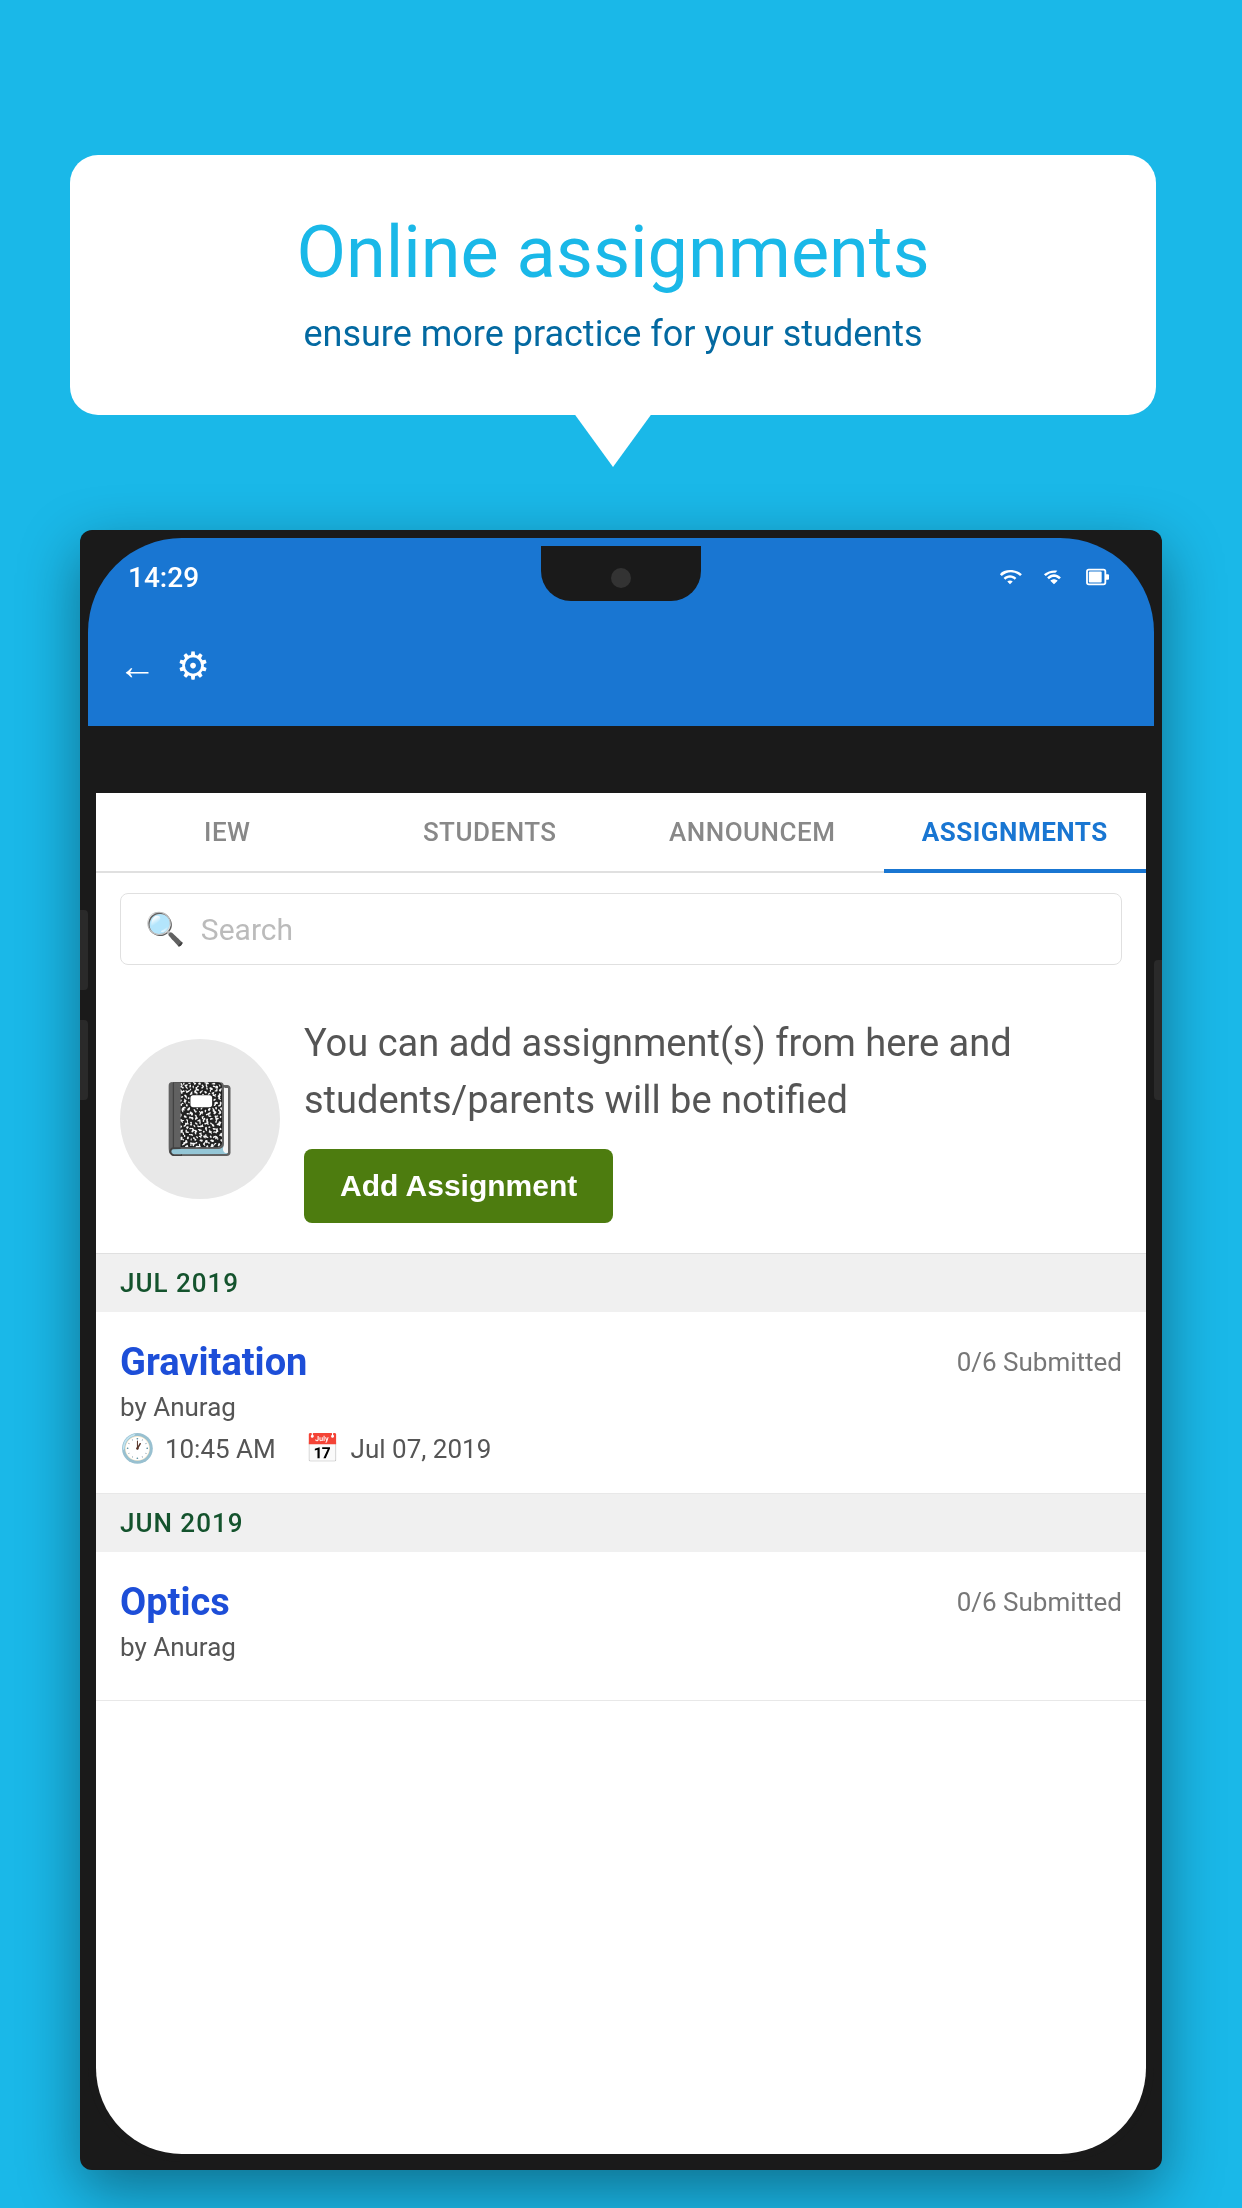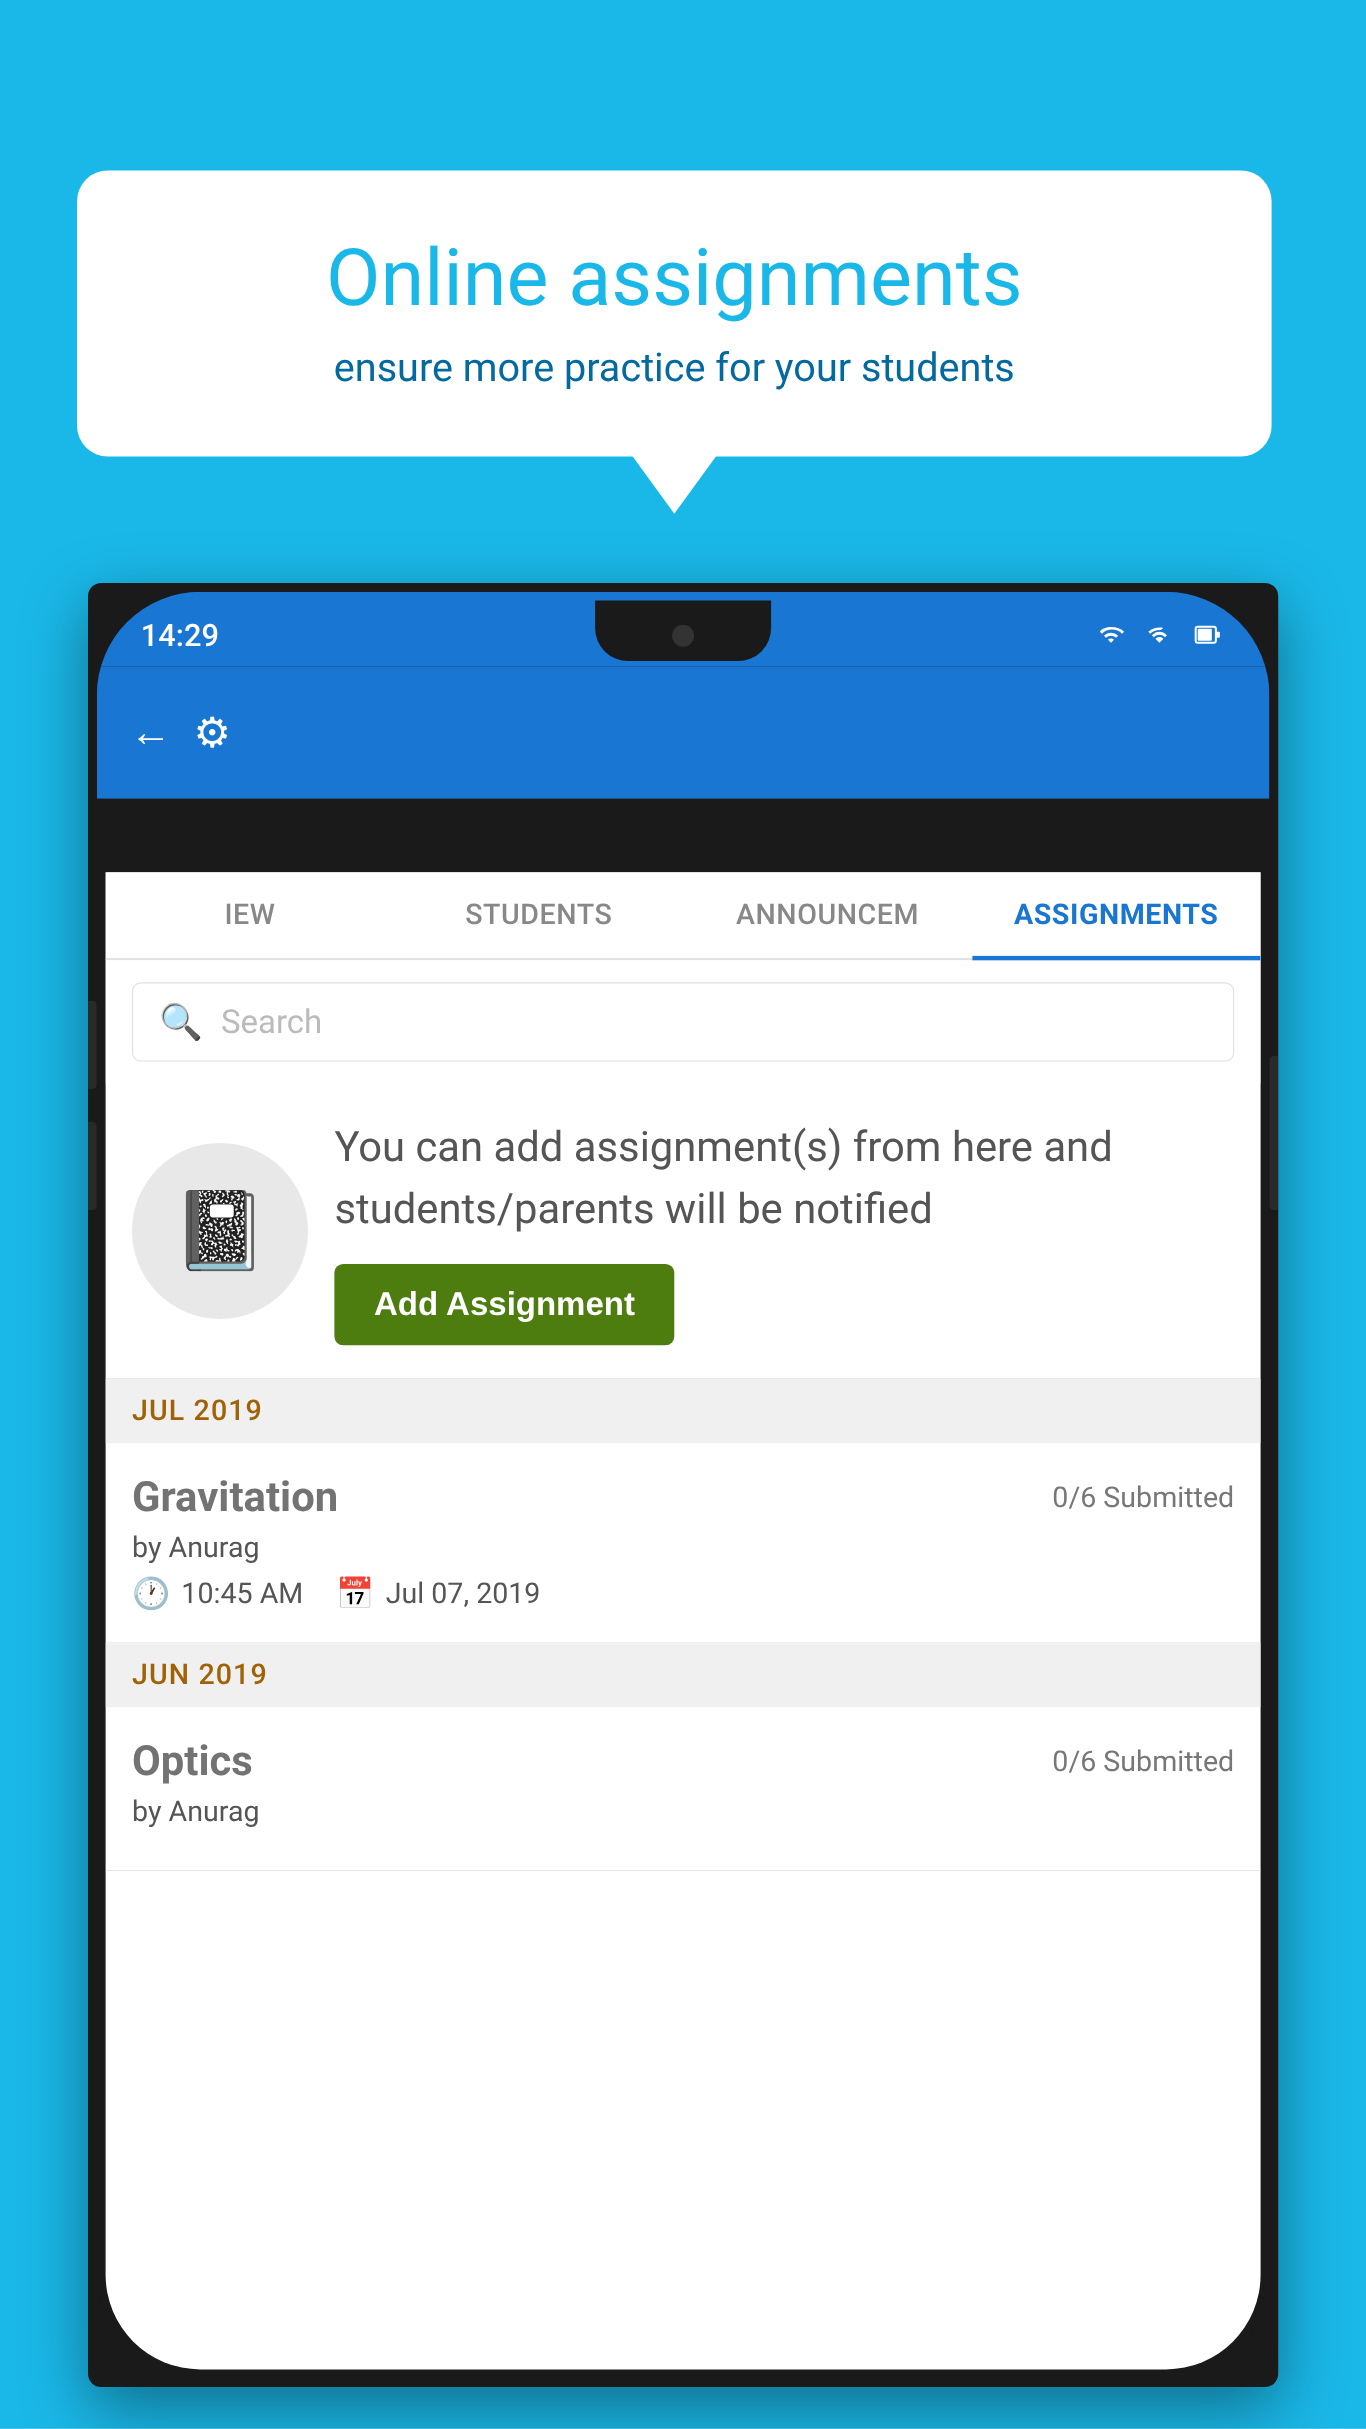--- a/index.html
+++ b/index.html
@@ -289,42 +289,42 @@
       font-size: 30px;
       font-weight: 600;
       cursor: pointer;
     }
 
     
     .section-header {
       background: #f0f0f0;
       padding: 14px 24px;
       font-size: 26px;
-      color: #a16207;
+      color: #14532d;
       font-weight: 500;
       letter-spacing: 1px;
     }
 
     
     .assignment-item {
       padding: 28px 24px;
       border-bottom: 1px solid #e8e8e8;
     }
 
     .assignment-top-row {
       display: flex;
       justify-content: space-between;
       align-items: center;
       margin-bottom: 8px;
     }
 
     .assignment-name {
       font-size: 38px;
       font-weight: 700;
-      color: #737373;
+      color: #1d4ed8;
     }
 
     .assignment-submitted {
       font-size: 26px;
       color: #777;
     }
 
     .assignment-by {
       font-size: 26px;
       color: #555;

